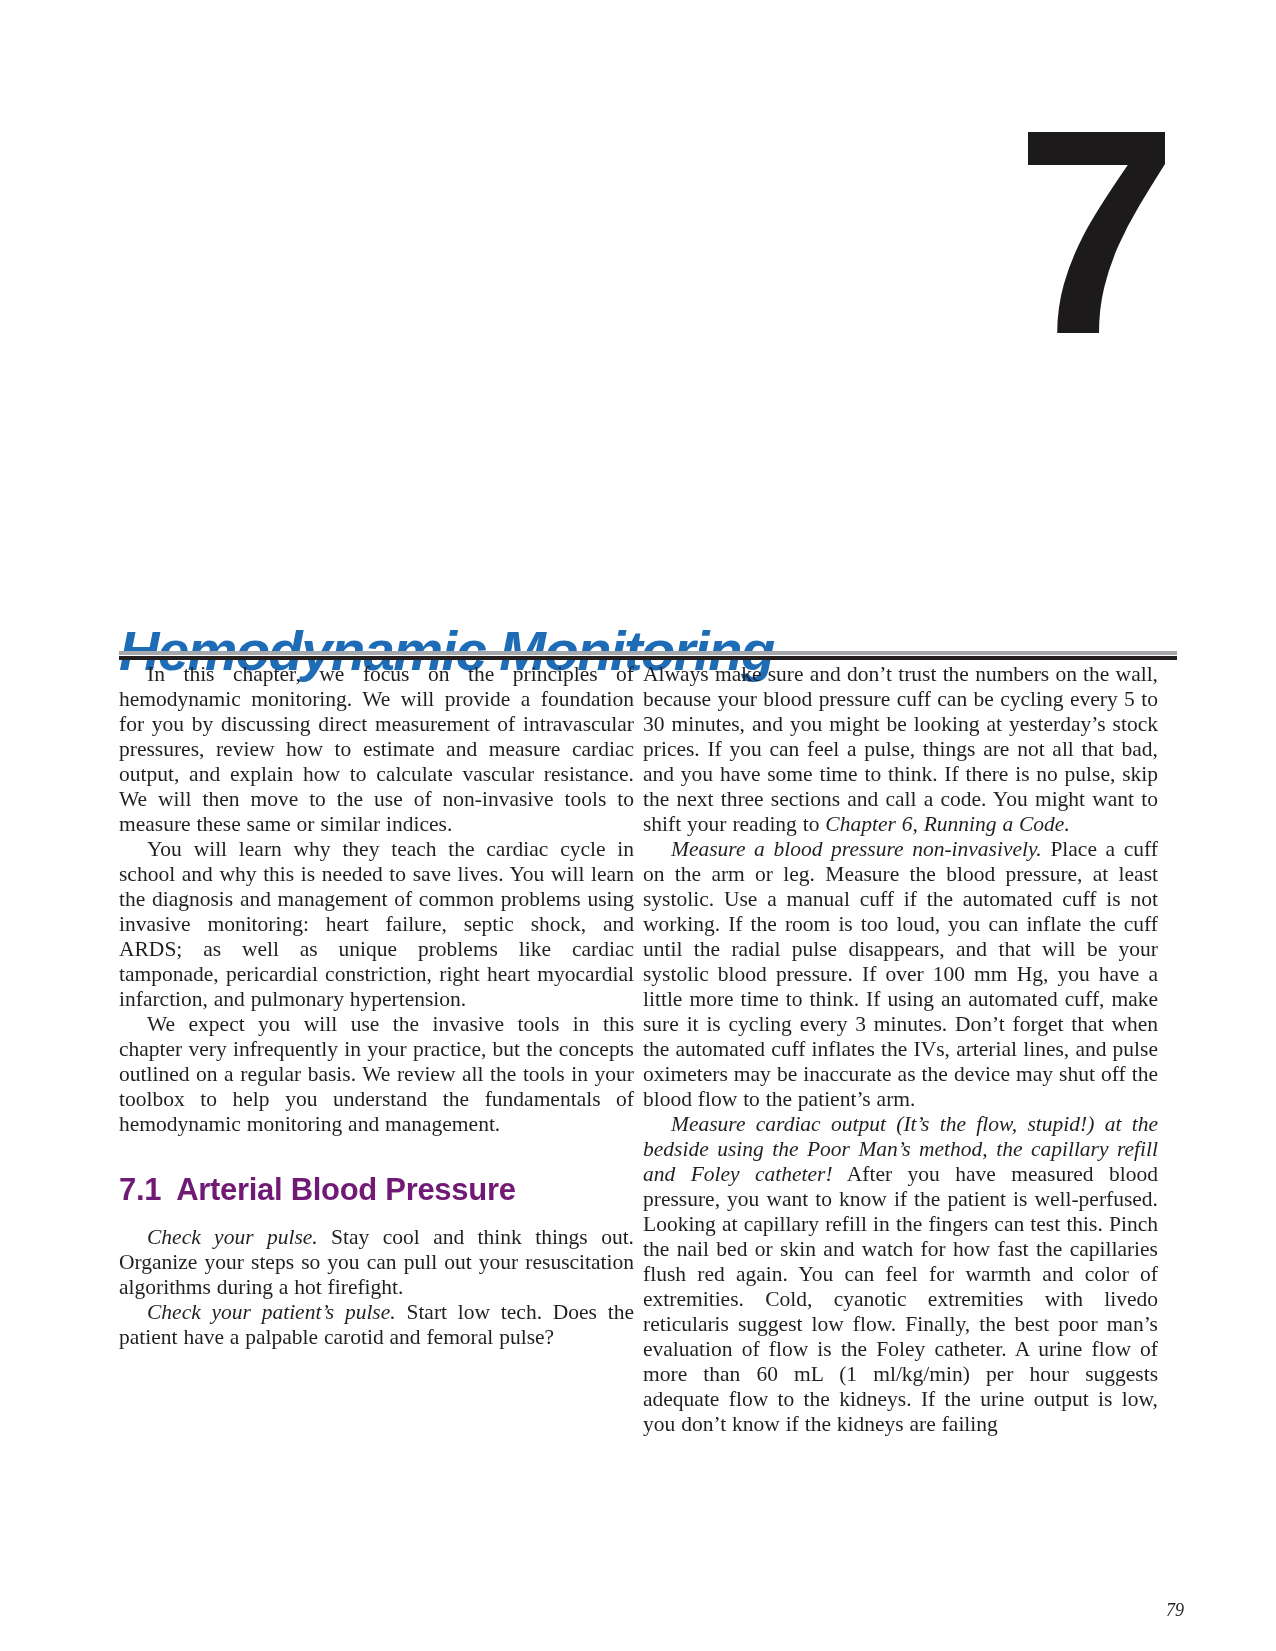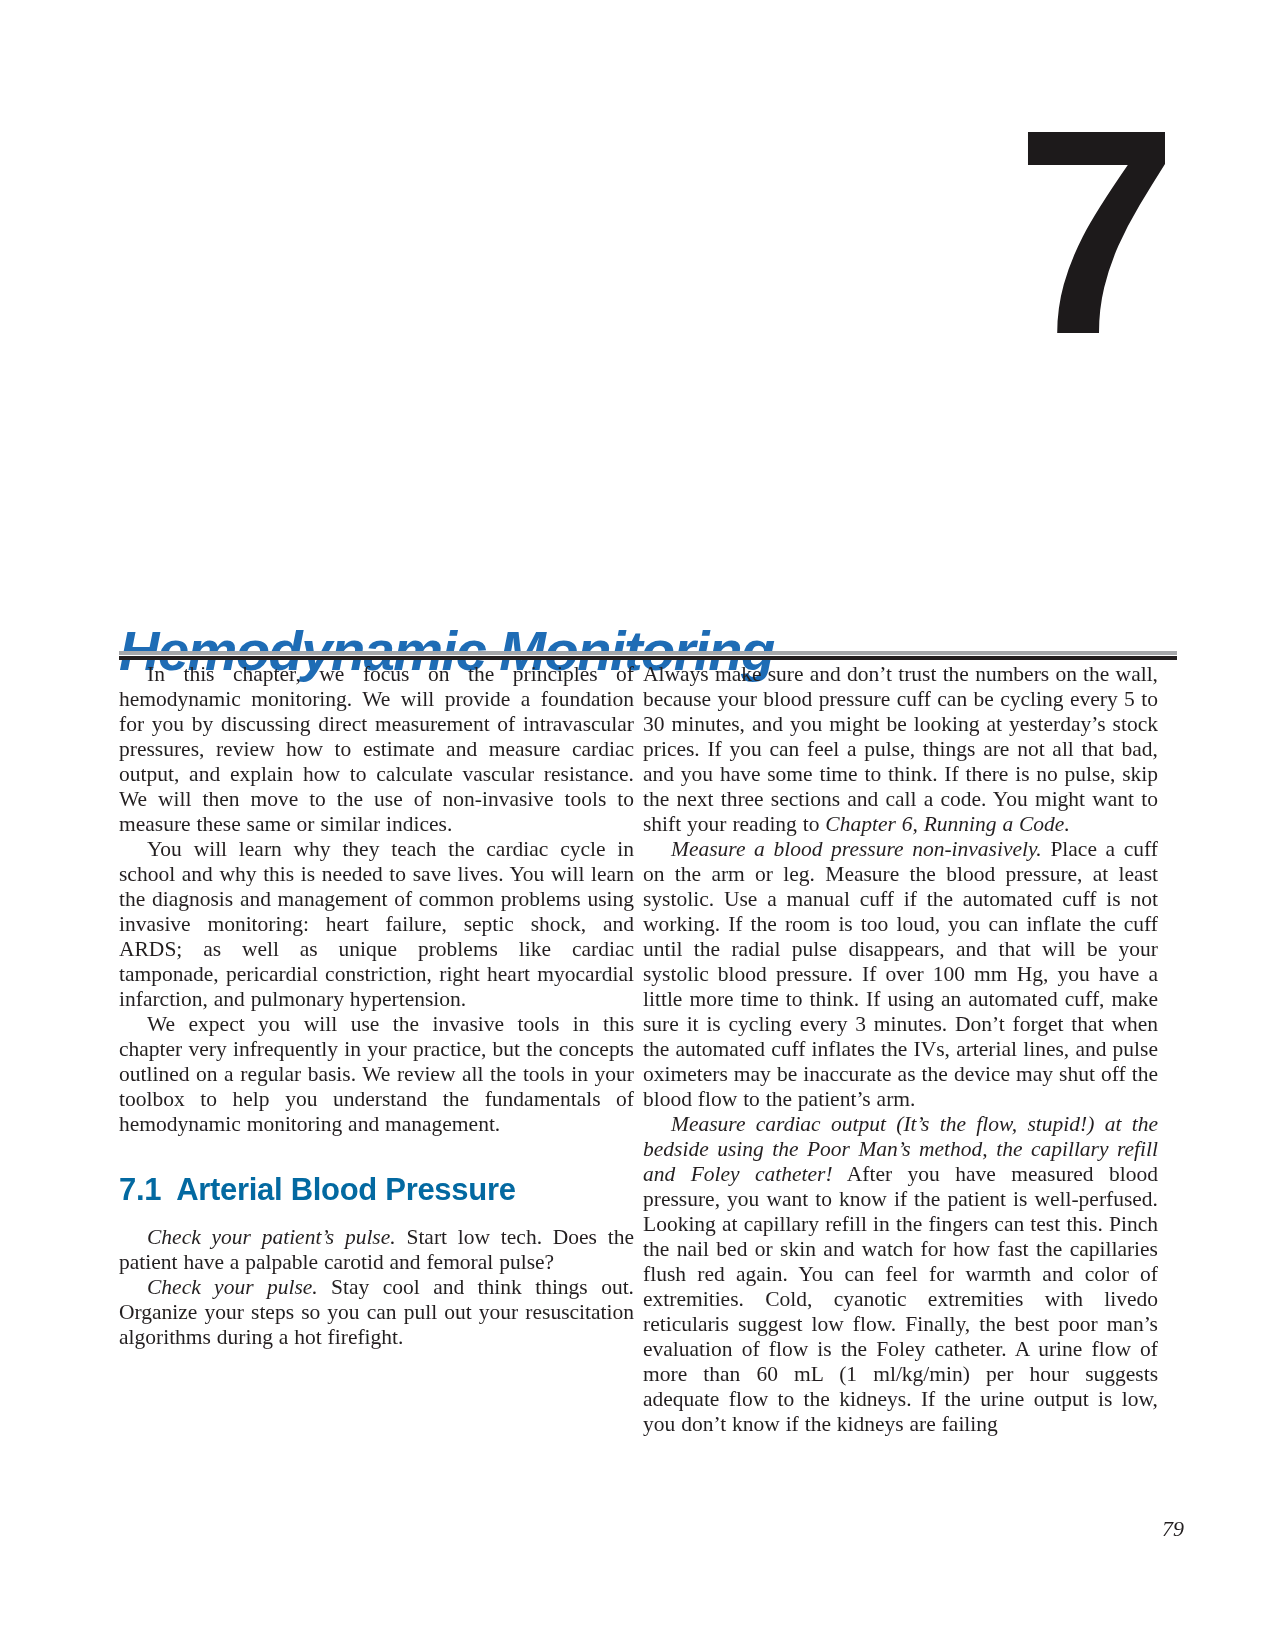--- a/index.html
+++ b/index.html
@@ -58,32 +58,32 @@
     text-align: justify;
   }
   .col { width: 515px; }
   .col p { margin: 0; word-spacing: 0.5px; }
   .col p.indent { text-indent: 28px; }
   .section-heading {
     font-family: "Liberation Sans", sans-serif;
     font-weight: bold;
     font-size: 31px;
     letter-spacing: -0.3px;
-    color: #0369a1;
+    color: #701a75;
     margin: 36px 0 18px 0;
     line-height: 1.1;
     text-align: left;
   }
   .section-heading .sec-num { margin-right: 15px; }
   .page-number {
     position: absolute;
-    top: 1516px;
+    top: 1600px;
     right: 92px;
     font-style: italic;
-    font-size: 22px;
+    font-size: 18px;
     color: #231f20;
     margin-left: 25px;
   }
 </style>
 </head>
 <body>
 
 <div class="page">
 
   <div class="chapter-number">7</div>
@@ -91,22 +91,22 @@
   <h1 class="chapter-title">Hemodynamic Monitoring</h1>
 
   <div class="title-rule"></div>
 
   <div class="columns">
     <div class="col">
         <p class="indent"><span>In this chapter, we focus on the principles of hemodynamic monitoring. We will provide a foundation for you by discussing direct measurement of intravascular pressures, review how to estimate and measure cardiac output, and explain how to calculate vascular resistance. We will then move to the use of non-invasive tools to measure these same or similar indices.</span></p>
         <p class="indent"><span>You will learn why they teach the cardiac cycle in school and why this is needed to save lives. You will learn the diagnosis and management of common problems using invasive monitoring: heart failure, septic shock, and ARDS; as well as unique problems like cardiac tamponade, pericardial constriction, right heart myocardial infarction, and pulmonary hypertension.</span></p>
         <p class="indent"><span>We expect you will use the invasive tools in this chapter very infrequently in your practice, but the concepts outlined on a regular basis. We review all the tools in your toolbox to help you understand the fundamentals of hemodynamic monitoring and management.</span></p>
         <h2 class="section-heading"><span class="sec-num">7.1</span><span>Arterial Blood Pressure</span></h2>
+        <p class="indent"><i>Check your pulse.</i><span> Stay cool and think things out. Organize your steps so you can pull out your resuscitation algorithms during a hot firefight.</span></p>
         <p class="indent"><i>Check your patient’s pulse.</i><span> Start low tech. Does the patient have a palpable carotid and femoral pulse?</span></p>
-        <p class="indent"><i>Check your pulse.</i><span> Stay cool and think things out. Organize your steps so you can pull out your resuscitation algorithms during a hot firefight.</span></p>
       </div>
     <div class="col">
         <p><span>Always make sure and don’t trust the numbers on the wall, because your blood pressure cuff can be cycling every 5 to 30 minutes, and you might be looking at yesterday’s stock prices. If you can feel a pulse, things are not all that bad, and you have some time to think. If there is no pulse, skip the next three sections and call a code. You might want to shift your reading to </span><i>Chapter 6, Running a Code.</i></p>
         <p class="indent"><i>Measure a blood pressure non-invasively.</i><span> Place a cuff on the arm or leg. Measure the blood pressure, at least systolic. Use a manual cuff if the automated cuff is not working. If the room is too loud, you can inflate the cuff until the radial pulse disappears, and that will be your systolic blood pressure. If over 100 mm Hg, you have a little more time to think. If using an automated cuff, make sure it is cycling every 3 minutes. Don’t forget that when the automated cuff inflates the IVs, arterial lines, and pulse oximeters may be inaccurate as the device may shut off the blood flow to the patient’s arm.</span></p>
         <p class="indent"><i>Measure cardiac output (It’s the flow, stupid!) at the bedside using the Poor Man’s method, the capillary refill and Foley catheter!</i><span> After you have measured blood pressure, you want to know if the patient is well-perfused. Looking at capillary refill in the fingers can test this. Pinch the nail bed or skin and watch for how fast the capillaries flush red again. You can feel for warmth and color of extremities. Cold, cyanotic extremities with livedo reticularis suggest low flow. Finally, the best poor man’s evaluation of flow is the Foley catheter. A urine flow of more than 60 mL (1 ml/kg/min) per hour suggests adequate flow to the kidneys. If the urine output is low, you don’t know if the kidneys are failing</span></p>
       </div>
   </div>
 
   <div class="page-number">79</div>
 

